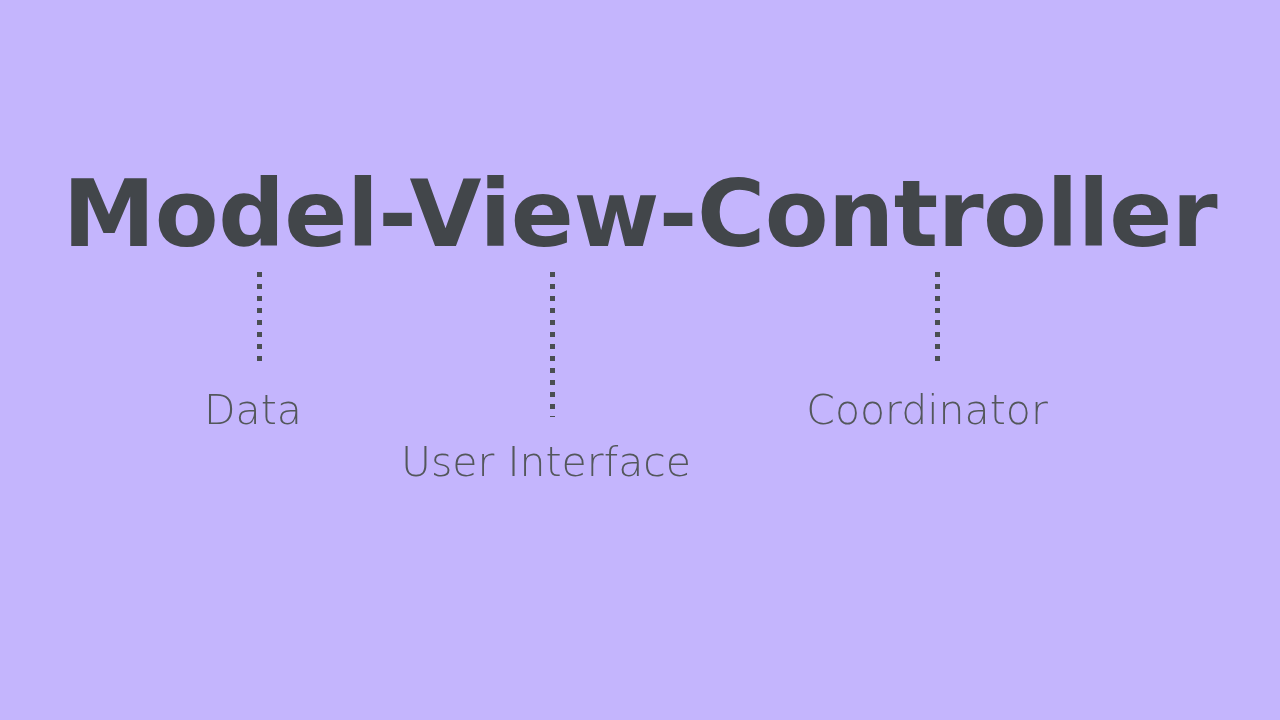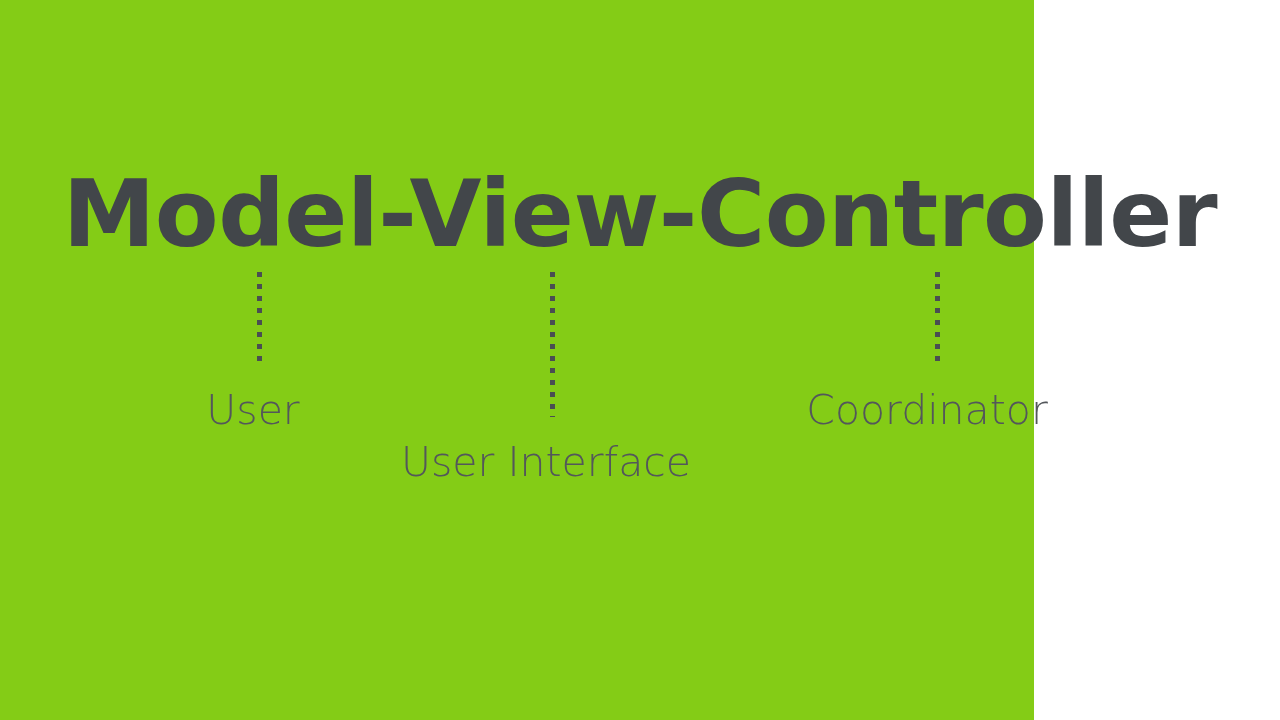--- a/index.html
+++ b/index.html
@@ -9,23 +9,23 @@
   }
   body {
     width: 1280px;
     height: 720px;
     overflow: hidden;
     font-family: "DejaVu Sans", "Liberation Sans", sans-serif;
   }
 
   #slide {
     position: relative;
-    width: 1034px;
+    width: 1280px;
     height: 720px;
-    background: #84cc16;
+    background: #c4b5fd;
   }
 
   
   .title {
     position: absolute;
     left: 0;
     top: 160px;
     width: 1280px;
     text-align: center;
     font-family: "DejaVu Sans", "Liberation Sans", sans-serif;
@@ -74,19 +74,19 @@
 <body>
 
 <div id="slide">
 
   <div class="title">Model-View-Controller</div>
 
   <div class="connector c1"></div>
   <div class="connector c2"></div>
   <div class="connector c3"></div>
 
-  <div class="leaf-label l-data">User</div>
+  <div class="leaf-label l-data">Data</div>
 
   <div class="leaf-label l-coord">Coordinator</div>
 
   <div class="leaf-label l-ui">User Interface</div>
 
 </div>
 
 </body></html>

